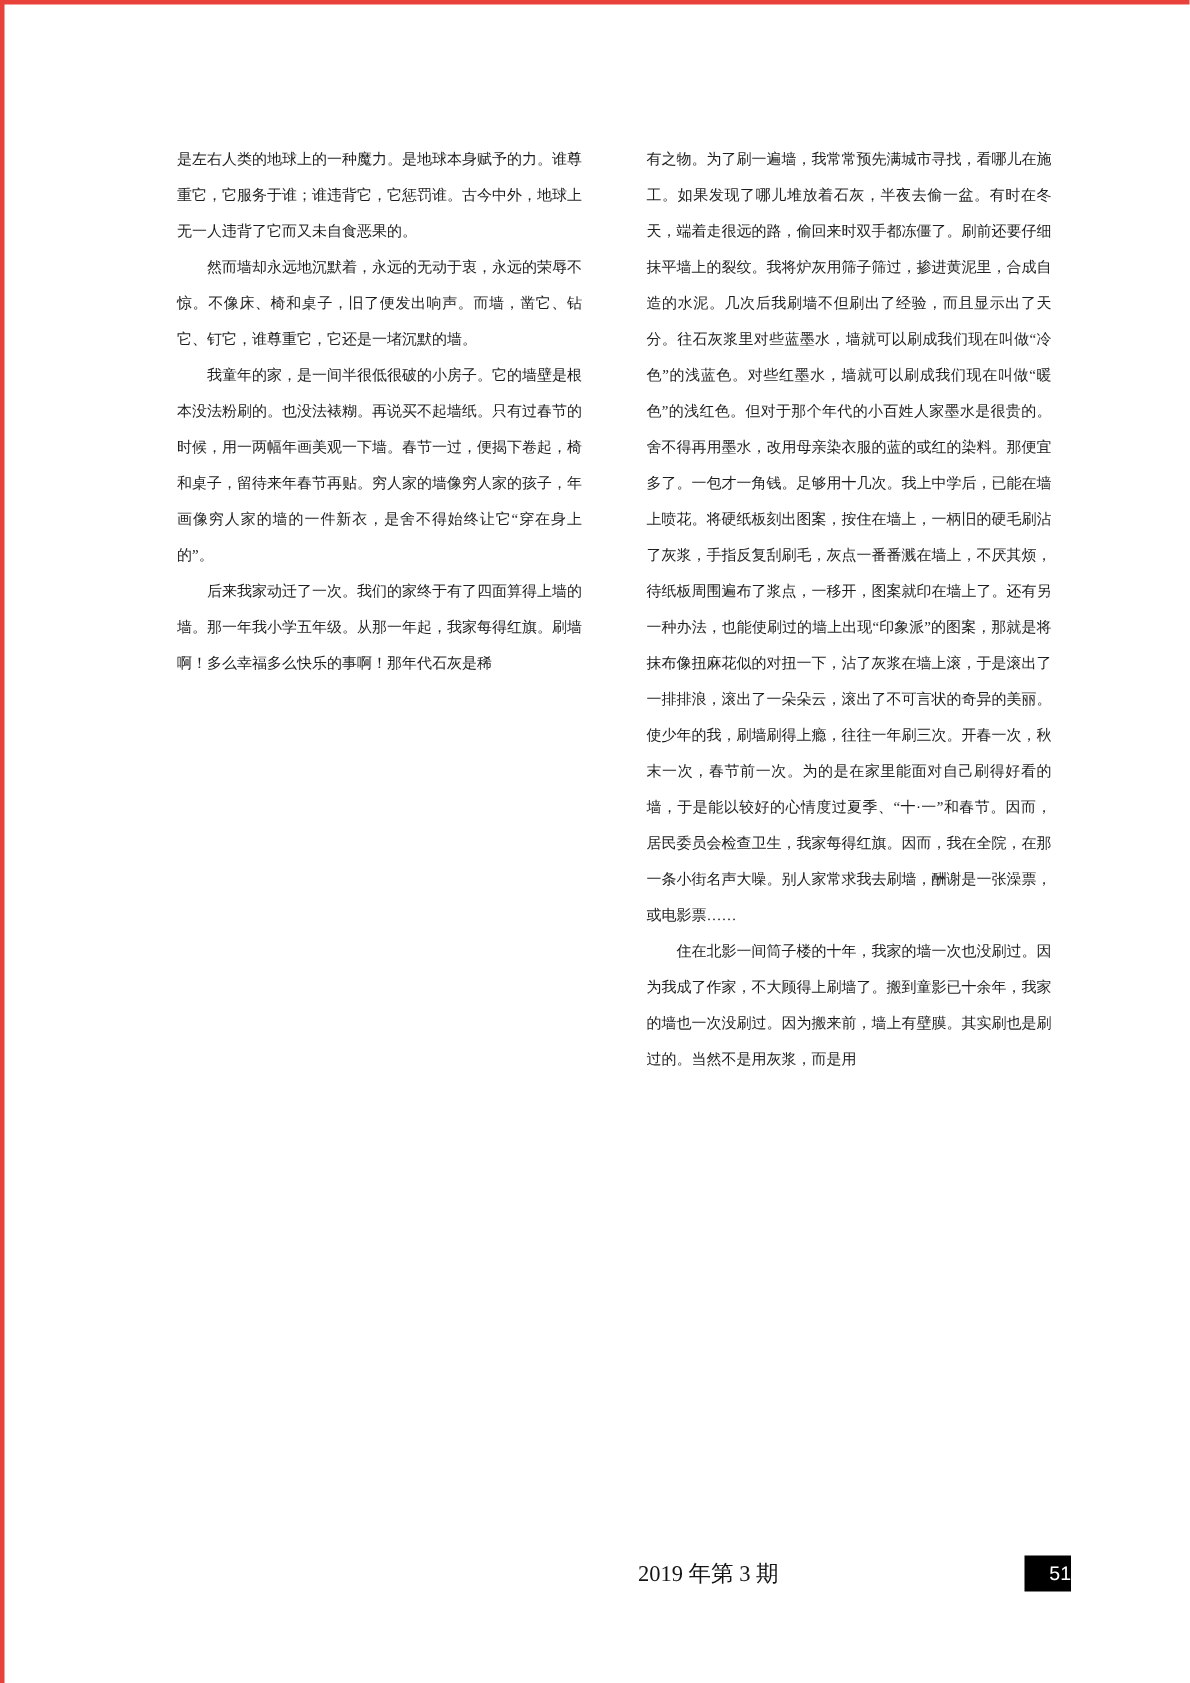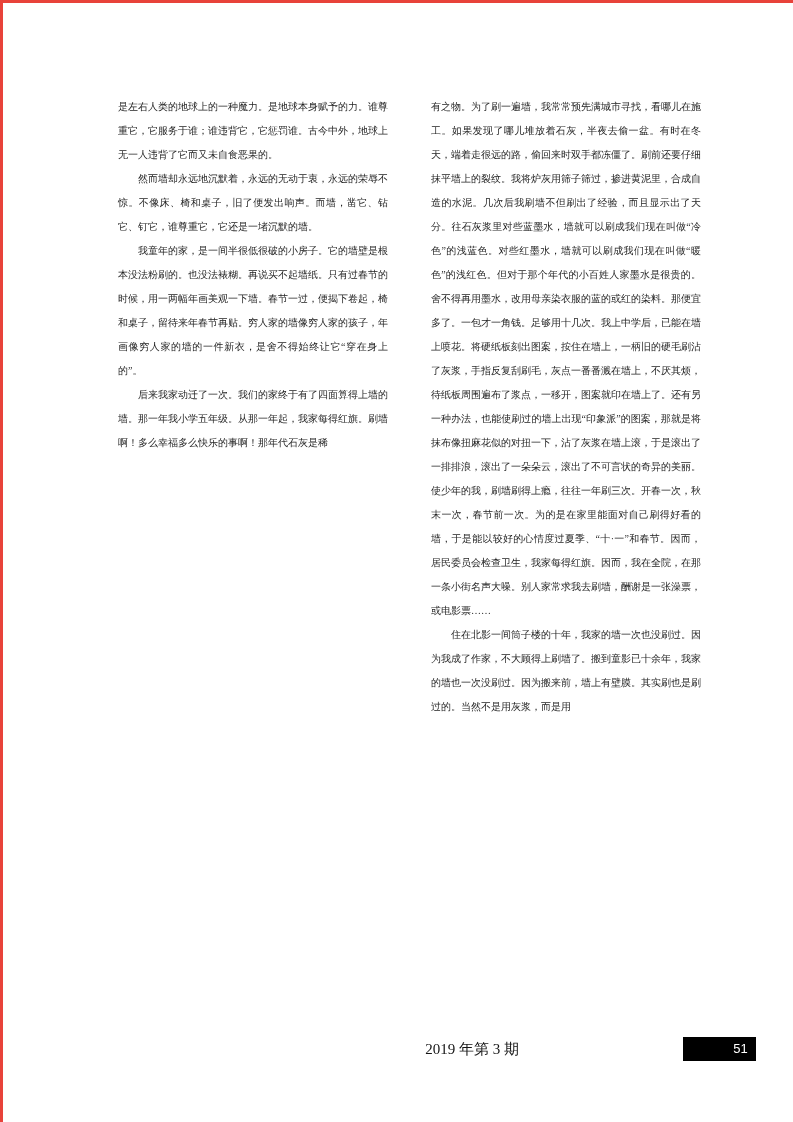--- a/index.html
+++ b/index.html
@@ -55,23 +55,22 @@
   .page-badge {
     position: absolute;
     left: 646px;
     top: 1px;
     width: 31px;
     height: 24px;
     background: #000000;
     color: #ffffff;
     font-size: 13px;
     line-height: 24px;
-    text-align: center;
+    text-align: right;
     font-family: "Liberation Sans", "DejaVu Sans", sans-serif;
-    padding-left: 42px;
   }
 </style>
 </head>
 <body>
 
 <div class="edge-top"></div>
 <div class="edge-left"></div>
 
 <div class="column column-left">
     <p class="para">是左右人类的地球上的一种魔力。是地球本身赋予的力。谁尊重它，它服务于谁；谁违背它，它惩罚谁。古今中外，地球上无一人违背了它而又未自食恶果的。</p>

